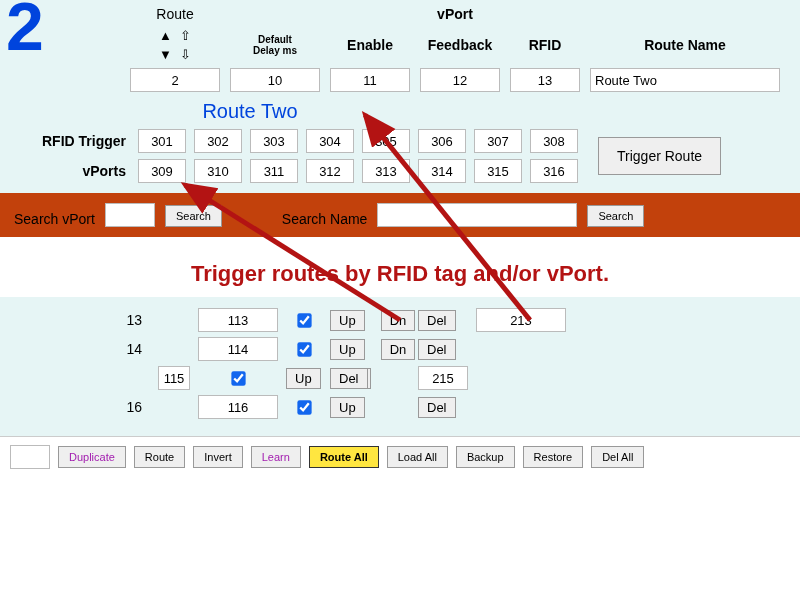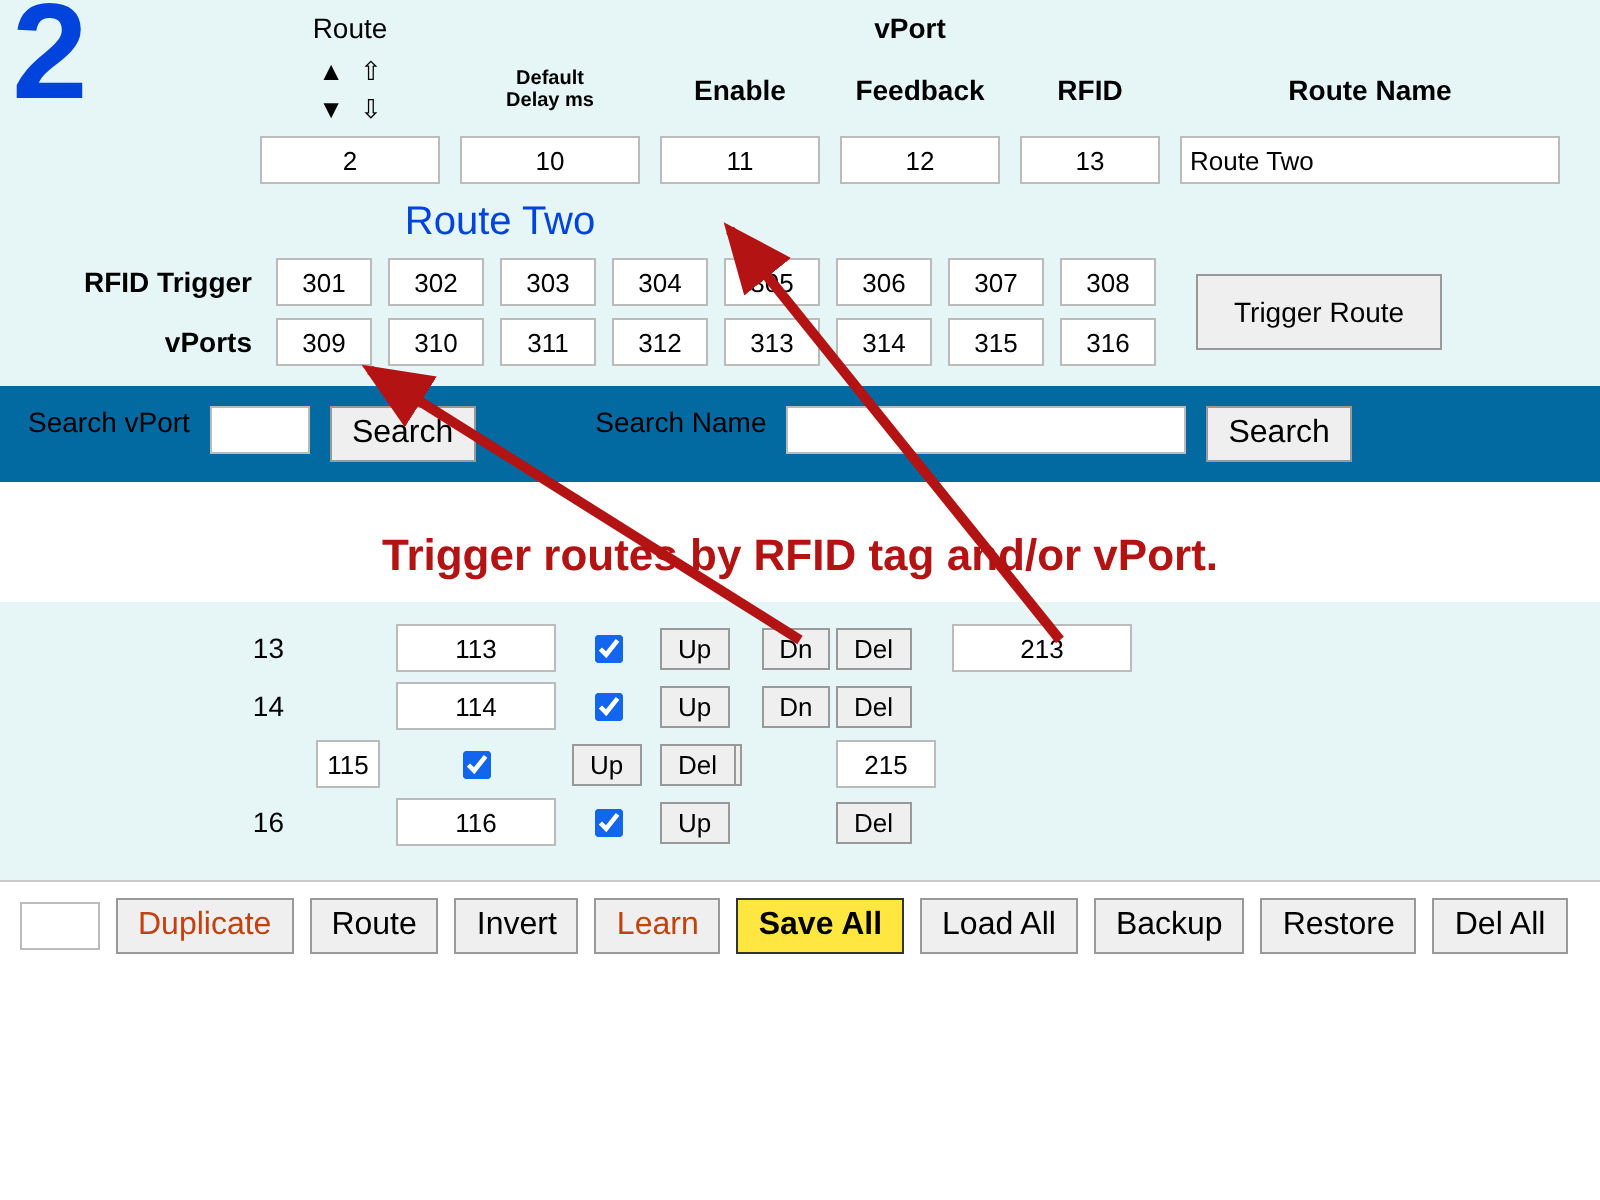--- a/index.html
+++ b/index.html
@@ -74,33 +74,33 @@
   .trigger-block {
     display: grid;
     grid-template-columns: 120px repeat(8, 48px) 150px;
     gap: 6px 8px;
     align-items: center;
     margin-top: 6px;
   }
   .trigger-block .lbl { text-align: right; font-weight: bold; font-size: 14px; padding-right:4px;}
   .trigger-btn-wrap { grid-row: 1 / span 2; grid-column: 10; padding-left:12px;}
   button {
-    font-size: 16px;
+    font-size: 11px;
     padding: 4px 10px;
     background: #efefef;
     border: 1px solid #999;
     cursor: pointer;
   }
   button.big { padding: 10px 18px; font-size:14px;}
-  button:disabled { color:#c2410c; }
+  button:disabled { color:#a21caf; }
   .search-bar {
-    background: #0369a1;
+    background: #c2410c;
     padding: 10px 14px;
     display: flex;
-    align-items: flex-start;
+    align-items: flex-end;
     gap: 10px;
   }
   .search-bar input.sv { width: 50px; }
   .search-bar input.sn { width: 200px; }
   .caption-red {
     color: #b31313;
     font-weight: bold;
     font-size: 22px;
     text-align: center;
     padding: 24px 0 10px 0;
@@ -280,18 +280,18 @@
       <div><button class="btn-sm">Del</button></div>
     </div>
   </div>
 
 <div class="footer-bar">
   <div class="spacer-box"></div>
   <button disabled="">Duplicate</button>
   <button>Route</button>
   <button>Invert</button>
   <button disabled="">Learn</button>
-  <button class="save-all">Save All</button>
+  <button class="save-all">Route All</button>
   <button>Load All</button>
   <button>Backup</button>
   <button>Restore</button>
   <button>Del All</button>
 </div>
 
 </body></html>

